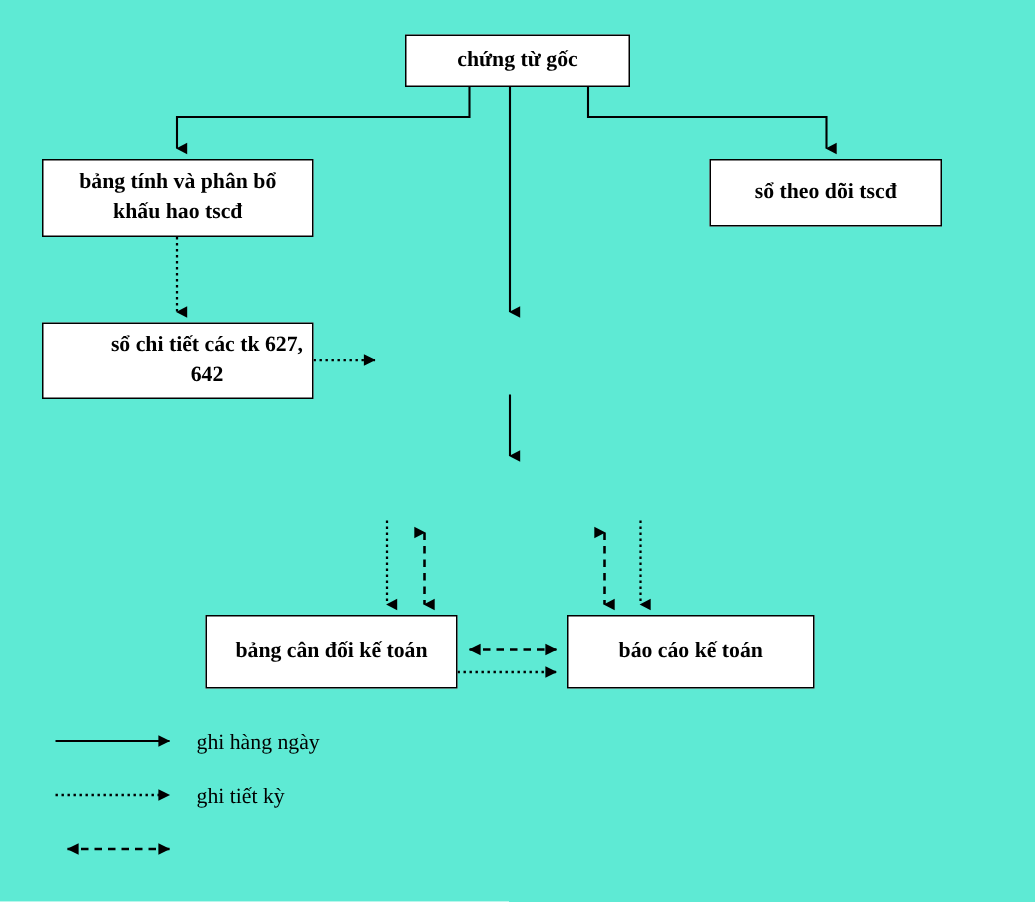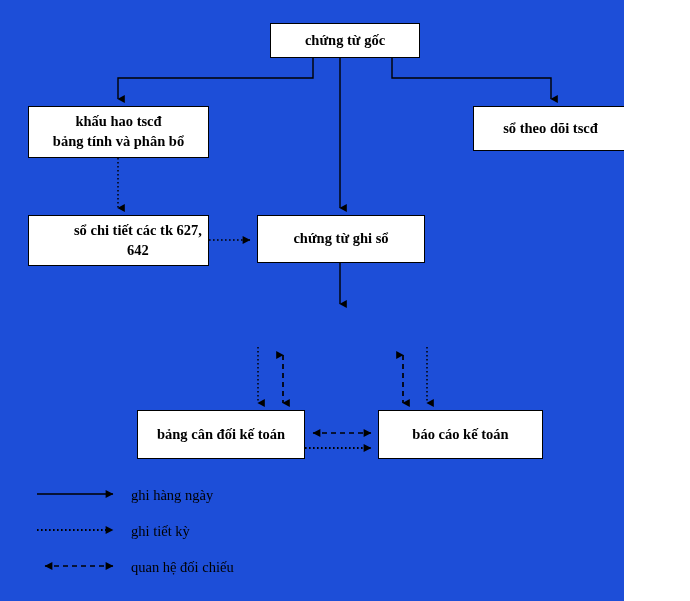--- a/index.html
+++ b/index.html
@@ -2,23 +2,23 @@
 <html><head>
 <meta charset="utf-8">
 <style>
   html, body {
     margin: 0;
     padding: 0;
     background: #ffffff;
   }
   #canvas {
     position: relative;
-    width: 624px;
+    width: 690px;
     height: 601px;
-    background: #1d4ed8;
+    background: #5eead4;
     font-family: "Liberation Serif", "DejaVu Serif", serif;
     overflow: hidden;
   }
   #svg-layer {
     position: absolute;
     left: 0;
     top: 0;
     width: 690px;
     height: 601px;
   }
@@ -140,46 +140,42 @@
       <path d="M45,566 L113,566" fill="none" stroke="#000000" stroke-width="1.7" stroke-dasharray="5 4" marker-end="url(#arrow-right)" marker-start="url(#arrow-left)"></path>
     </g>
   </svg>
 
   <div class="node" id="node-chung-tu-goc">
     <span>chứng từ gốc</span>
   </div>
 
   <div class="node" id="node-bang-tinh">
     <div>
+      <span>bảng tính và phân bổ</span>
       <span>khấu hao tscđ</span>
-      <span>bảng tính và phân bổ</span>
     </div>
   </div>
 
   <div class="node" id="node-so-theo-doi">
     <span>sổ theo dõi tscđ</span>
   </div>
 
   <div class="node" id="node-so-chi-tiet">
     <div>
       <span>sổ chi tiết các tk 627,</span>
       <span>642</span>
     </div>
   </div>
 
-  <div class="node" id="node-chung-tu-ghi-so">
-    <span>chứng từ ghi sổ</span>
-  </div>
 
 
   <div class="node" id="node-bao-cao">
     <span>báo cáo kế toán</span>
   </div>
 
   <div class="node" id="node-bang-can-doi">
     <span>bảng cân đối kế toán</span>
   </div>
 
   <div class="legend-label" id="legend-label-0">ghi hàng ngày</div>
   <div class="legend-label" id="legend-label-1">ghi tiết kỳ</div>
-  <div class="legend-label" id="legend-label-2">quan hệ đối chiếu</div>
 
 </div>
 
 </body></html>

